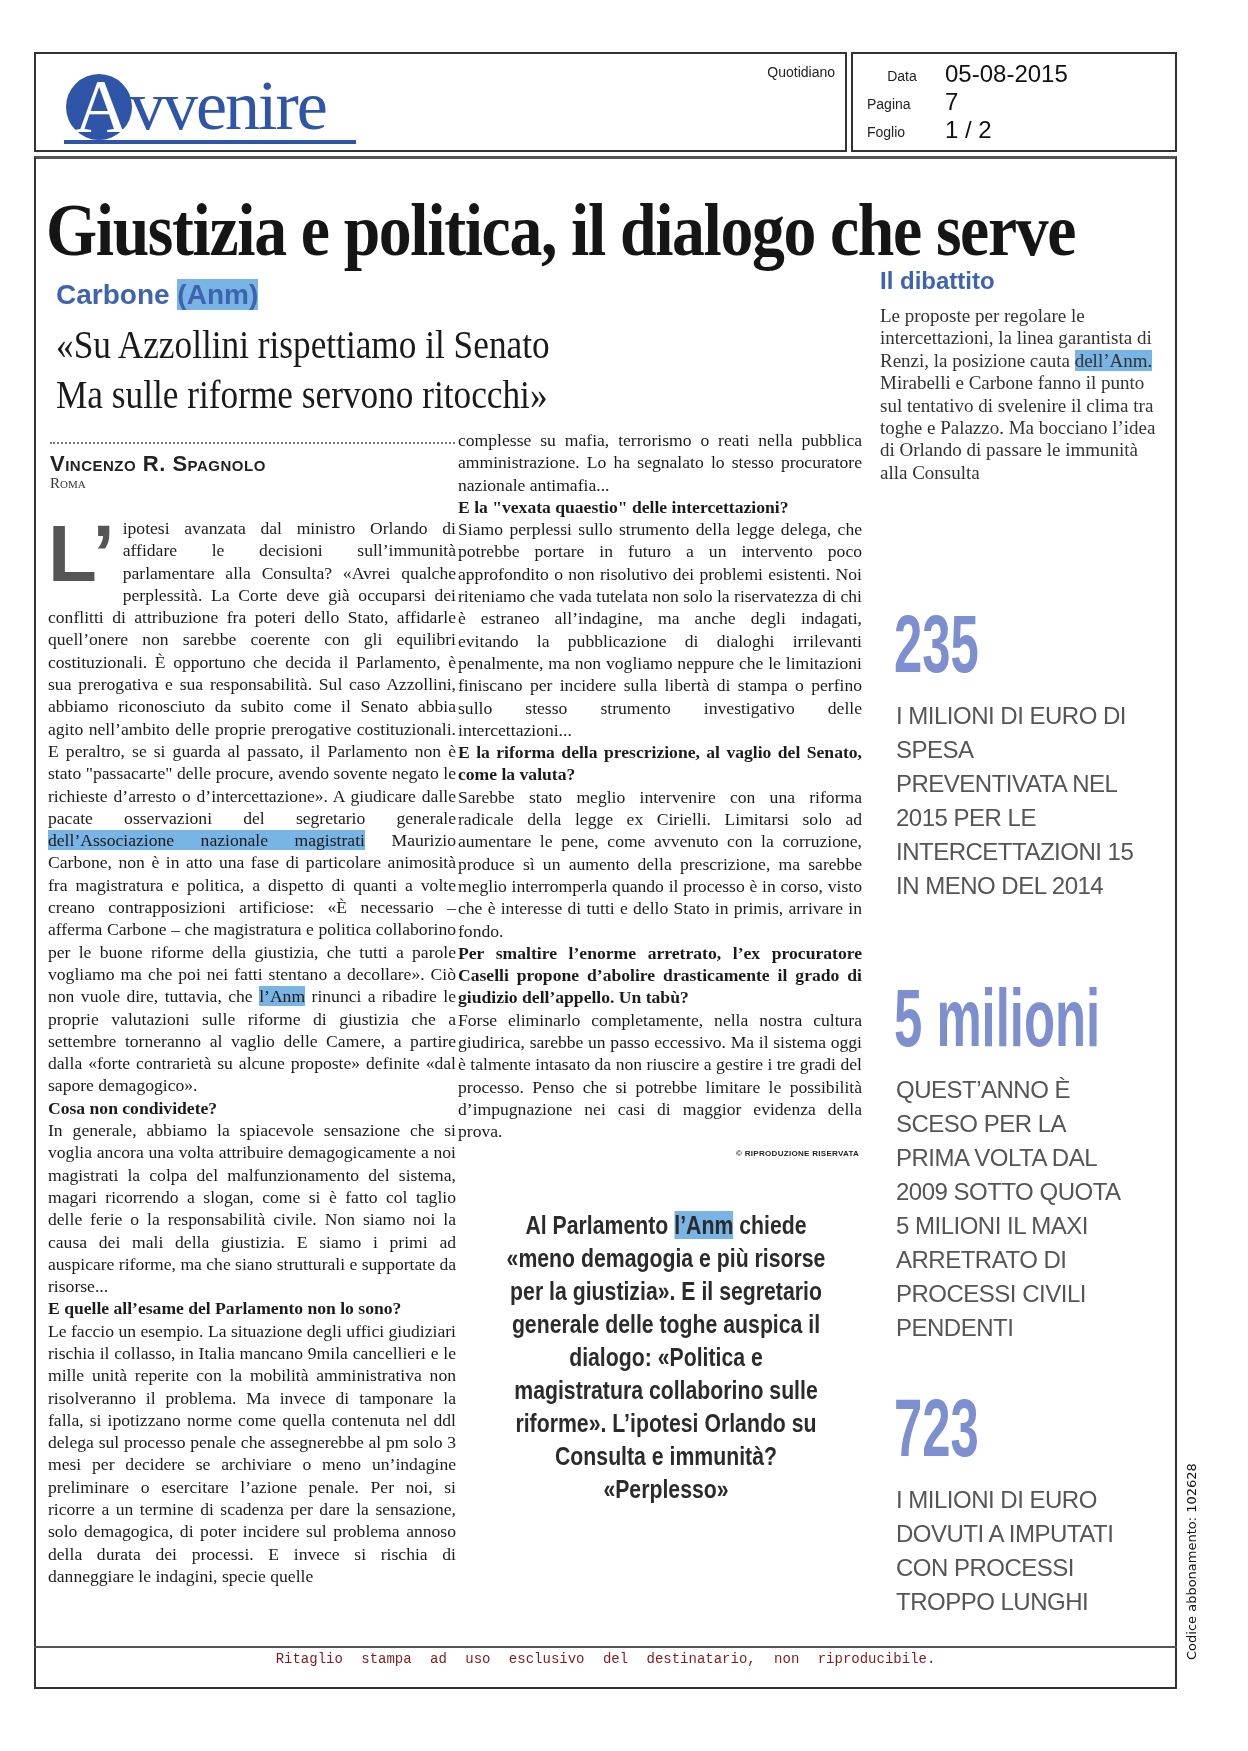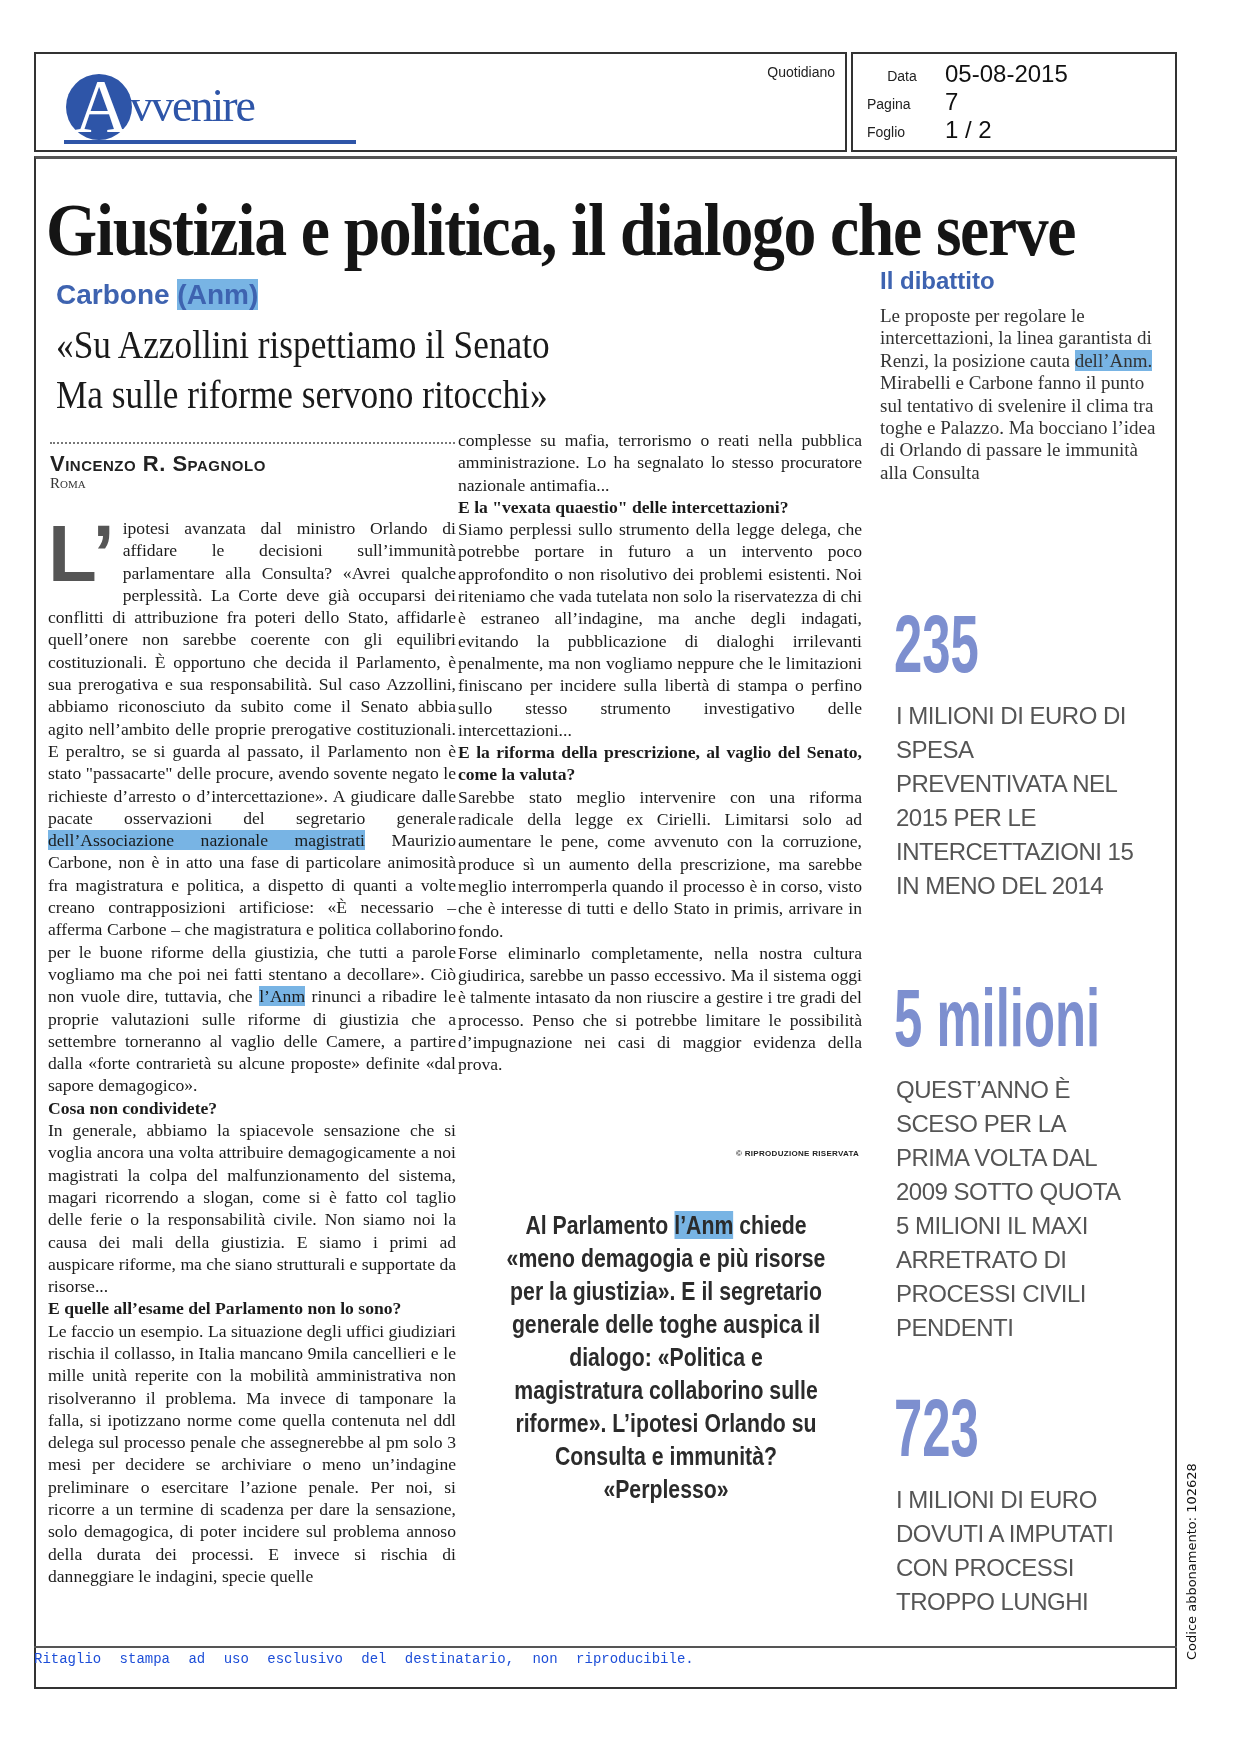--- a/index.html
+++ b/index.html
@@ -6,21 +6,21 @@
   html, body { width: 1248px; height: 1751px; background: #ffffff; overflow: hidden; }
   body { position: relative; font-family: "Liberation Serif", serif; color: #1a1a1a; }
 
   
   .hdr-left { position: absolute; left: 34px; top: 52px; width: 813px; height: 100px; border: 2px solid #333; }
   .hdr-right { position: absolute; left: 851px; top: 52px; width: 326px; height: 100px; border: 2px solid #333; }
   .logo { position: absolute; left: 28px; top: 10px; width: 300px; height: 80px; }
   .logo-underline { position: absolute; left: 0; bottom: 0; width: 292px; height: 4px; background: #2e55a8; }
   .logo-circle { position: absolute; left: 2px; top: 10px; width: 66px; height: 66px; border-radius: 50%; background: #2e55a8; }
   .logo-A { position: absolute; left: 10px; top: 2px; font-size: 76px; color: #fff; line-height: 80px; }
-  .logo-rest { position: absolute; left: 66px; top: 2px; font-size: 46px; color: #2e55a8; line-height: 80px; letter-spacing: -2px; }
+  .logo-rest { position: absolute; left: 66px; top: 2px; font-size: 70px; color: #2e55a8; line-height: 80px; letter-spacing: -2px; }
   .quotidiano { position: absolute; right: 10px; top: 10px; font-family: "Liberation Sans", sans-serif; font-size: 14px; color: #222; }
   .meta-row { position: absolute; left: 14px; font-family: "Liberation Sans", sans-serif; }
   .meta-label { position: absolute; left: 0; font-size: 14px; color: #222; width: 70px; }
   .meta-value { position: absolute; left: 78px; font-size: 24px; color: #111; white-space: nowrap; }
 
   
   .main-frame { position: absolute; left: 34px; top: 156px; width: 1143px; height: 1533px; border: 2px solid #333; border-top: 3px solid #555; }
   .headline { position: absolute; left: 10px; top: 30px; font-size: 73px; font-weight: bold; color: #151515; letter-spacing: -1.5px; white-space: nowrap; transform: scaleX(0.9); transform-origin: left top; font-family: "Liberation Serif", serif; }
   .kicker { position: absolute; left: 20px; top: 120px; font-family: "Liberation Sans", sans-serif; font-weight: bold; font-size: 28px; color: #3e63b0; }
   .hl { background: #78b4e4; }
@@ -40,21 +40,21 @@
 
   .pull { position: absolute; left: 440px; top: 1050px; width: 380px; text-align: center; font-family: "Liberation Sans", sans-serif; font-weight: bold; font-size: 25px; line-height: 33px; color: #2b2b2b; transform: scaleX(0.85); transform-origin: center top; }
 
   .sidebar { position: absolute; left: 844px; top: 108px; width: 290px; }
   .dib-title { font-family: Liberation Sans, sans-serif; font-weight: bold; font-size: 24px; color: #3e63b0; }
   .dib-text { margin-top: 10px; font-size: 19px; line-height: 22.4px; color: #333; }
   .incifre { position: absolute; left: 850px; top: 376px; width: 225px; height: 44px; background: #3b5fae; color: #fff; font-family: "Liberation Sans", sans-serif; font-weight: bold; font-size: 32px; text-align: right; padding-right: 14px; line-height: 44px; }
   .stat-num { position: absolute; left: 858px; font-family: "Liberation Sans", sans-serif; font-weight: bold; color: #7d8fcf; font-size: 82px; line-height: 82px; transform: scaleX(0.62); transform-origin: left top; white-space: nowrap; }
   .stat-desc { position: absolute; left: 860px; width: 240px; font-family: "Liberation Sans", sans-serif; font-size: 24px; line-height: 34px; color: #555; font-weight: 300; letter-spacing: -0.5px; }
 
-  .footer { position: absolute; left: 34px; top: 1646px; width: 1143px; height: 26px; border-top: 2px solid #555; text-align: left; font-family: "Liberation Mono", monospace; font-size: 14px; color: #1d4ed8; line-height: 22px; word-spacing: 10px; }
+  .footer { position: absolute; left: 34px; top: 1646px; width: 1143px; height: 26px; border-top: 2px solid #555; text-align: center; font-family: "Liberation Mono", monospace; font-size: 14px; color: #7f1d1d; line-height: 22px; word-spacing: 10px; }
   .codice { position: absolute; left: 1184px; top: 1660px; font-family: "DejaVu Sans", sans-serif; font-size: 13px; color: #111; transform: rotate(-90deg); transform-origin: left top; white-space: nowrap; }
 </style>
 </head>
 <body>
 
 <div class="hdr-left">
   <div class="logo">
     <div class="logo-circle"></div>
     <span class="logo-A">A</span>
     <span class="logo-rest">vvenire</span>
@@ -104,20 +104,21 @@
     <p class="q">E quelle all’esame del Parlamento non lo sono?</p>
     <p>Le faccio un esempio. La situazione degli uffici giudiziari rischia il collasso, in Italia mancano 9mila cancellieri e le mille unità reperite con la mobilità amministrativa non risolveranno il problema. Ma invece di tamponare la falla, si ipotizzano norme come quella contenuta nel ddl delega sul processo penale che assegnerebbe al pm solo 3 mesi per decidere se archiviare o meno un’indagine preliminare o esercitare l’azione penale. Per noi, si ricorre a un termine di scadenza per dare la sensazione, solo demagogica, di poter incidere sul problema annoso della durata dei processi. E invece si rischia di danneggiare le indagini, specie quelle</p>
   </div>
 
   <div class="col col2">
     <p>complesse su mafia, terrorismo o reati nella pubblica amministrazione. Lo ha segnalato lo stesso procuratore nazionale antimafia...</p>
     <p class="q">E la "vexata quaestio" delle intercettazioni?</p>
     <p>Siamo perplessi sullo strumento della legge delega, che potrebbe portare in futuro a un intervento poco approfondito o non risolutivo dei problemi esistenti. Noi riteniamo che vada tutelata non solo la riservatezza di chi è estraneo all’indagine, ma anche degli indagati, evitando la pubblicazione di dialoghi irrilevanti penalmente, ma non vogliamo neppure che le limitazioni finiscano per incidere sulla libertà di stampa o perfino sullo stesso strumento investigativo delle intercettazioni...</p>
     <p class="q">E la riforma della prescrizione, al vaglio del Senato, come la valuta?</p>
     <p>Sarebbe stato meglio intervenire con una riforma radicale della legge ex Cirielli. Limitarsi solo ad aumentare le pene, come avvenuto con la corruzione, produce sì un aumento della prescrizione, ma sarebbe meglio interromperla quando il processo è in corso, visto che è interesse di tutti e dello Stato in primis, arrivare in fondo.</p>
+    <p class="q">Per smaltire l’enorme arretrato, l’ex procuratore Caselli propone d’abolire drasticamente il grado di giudizio dell’appello. Un tabù?</p>
     <p>Forse eliminarlo completamente, nella nostra cultura giudirica, sarebbe un passo eccessivo. Ma il sistema oggi è talmente intasato da non riuscire a gestire i tre gradi del processo. Penso che si potrebbe limitare le possibilità d’impugnazione nei casi di maggior evidenza della prova.</p>
   </div>
 
   <div class="copyright">© RIPRODUZIONE RISERVATA</div>
 
   <div class="pull">
     <span>Al Parlamento </span><span class="hl">l’Anm</span><span> chiede «meno demagogia e più risorse per la giustizia». E il segretario generale delle toghe auspica il dialogo: «Politica e magistratura collaborino sulle riforme». L’ipotesi Orlando su Consulta e immunità? «Perplesso»</span>
   </div>
 
   <div class="sidebar">

